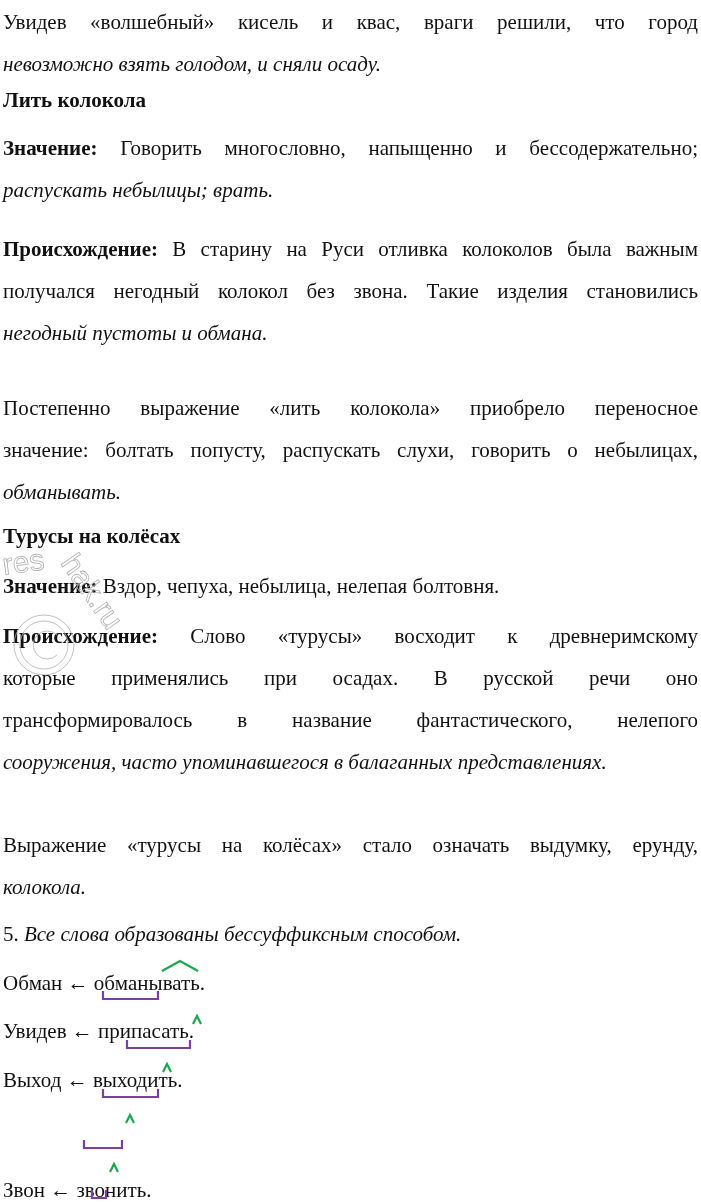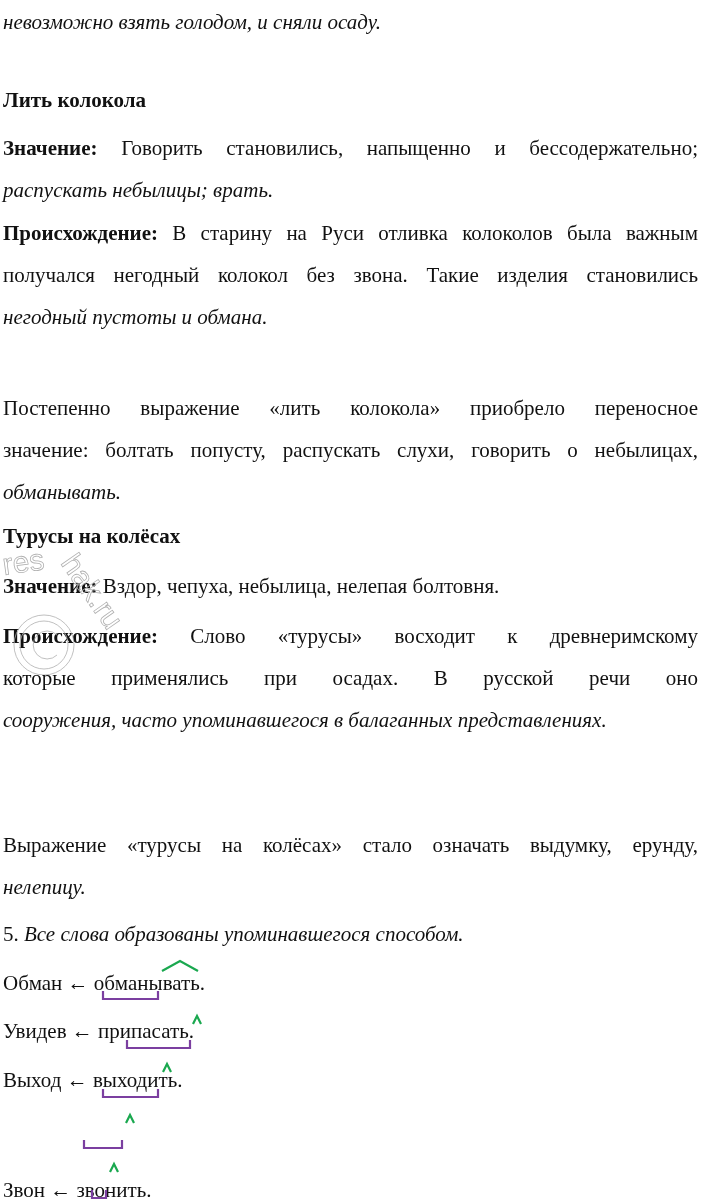--- a/index.html
+++ b/index.html
@@ -12,61 +12,63 @@
   .i { font-style:italic; }
   .h { position:absolute; left:3px; font-size:21px; font-weight:bold; margin:0; line-height:30px; }
   .wm { position:absolute; left:2px; top:545px; width:160px; height:130px; pointer-events:none; }
   .deriv { position:absolute; left:3px; font-size:21px; line-height:28px; white-space:nowrap; }
   .mark { position:absolute; }
 </style>
 </head>
 <body>
 
 <div class="p jl" style="top:1px;">
+  <span class="line">Увидев «волшебный» кисель и квас, враги решили, что город</span>
   <span class="line last">невозможно взять голодом, и сняли осаду.</span>
 </div>
 
 <h3 class="h" style="top:85px;text-align:center;">Лить колокола</h3>
 
 <div class="p jl" style="top:127px;">
-  <span class="line"><span class="b">Значение:</span><span> Говорить становились, напыщенно и бессодержательно;</span></span>
+  <span class="line"><span class="b">Значение:</span><span> Говорить многословно, напыщенно и бессодержательно;</span></span>
   <span class="line last">распускать небылицы; врать.</span>
 </div>
 
-<div class="p jl" style="top:212px;">
+<div class="p jl" style="top:228px;">
   <span class="line"><span class="b">Происхождение:</span><span> В старину на Руси отливка колоколов была важным</span></span>
   <span class="line">получался негодный колокол без звона. Такие изделия становились</span>
   <span class="line last">негодный пустоты и обмана.</span>
 </div>
 
 <div class="p jl" style="top:387px;">
   <span class="line">Постепенно выражение «лить колокола» приобрело переносное</span>
   <span class="line">значение: болтать попусту, распускать слухи, говорить о небылицах,</span>
   <span class="line last">обманывать.</span>
 </div>
 
 <h3 class="h" style="top:521px;text-align:right;">Турусы на колёсах</h3>
 
 <div class="p" style="top:565px;">
   <span class="b">Значение:</span><span> Вздор, чепуха, небылица, нелепая болтовня.</span>
 </div>
 
 <div class="p jl" style="top:615px;">
   <span class="line"><span class="b">Происхождение:</span><span> Слово «турусы» восходит к древнеримскому</span></span>
   <span class="line">которые применялись при осадах. В русской речи оно</span>
+  <span class="line">трансформировалось в название фантастического, нелепого</span>
   <span class="line last">сооружения, часто упоминавшегося в балаганных представлениях.</span>
 </div>
 
 <div class="p jl" style="top:824px;">
   <span class="line">Выражение «турусы на колёсах» стало означать выдумку, ерунду,</span>
-  <span class="line last">нелепицу.</span>
+  <span class="line last">колокола.</span>
 </div>
 
 <div class="p" style="top:913px;">
-  <span>5.</span><span class="i"> Все слова образованы упоминавшегося способом.</span>
+  <span>5.</span><span class="i"> Все слова образованы бессуффиксным способом.</span>
 </div>
 
 <div class="deriv" style="top:969px;">
   <span>Обман</span> <span>←</span> <span>обман</span><span>ывать</span><span>.</span>
 </div>
 <div class="deriv" style="top:1017px;">
   <span>Увидев</span> <span>←</span> <span>припас</span><span>ать</span><span>.</span>
 </div>
 <div class="deriv" style="top:1066px;">
   <span>Выход</span> <span>←</span> <span>выход</span><span>ить</span><span>.</span>

